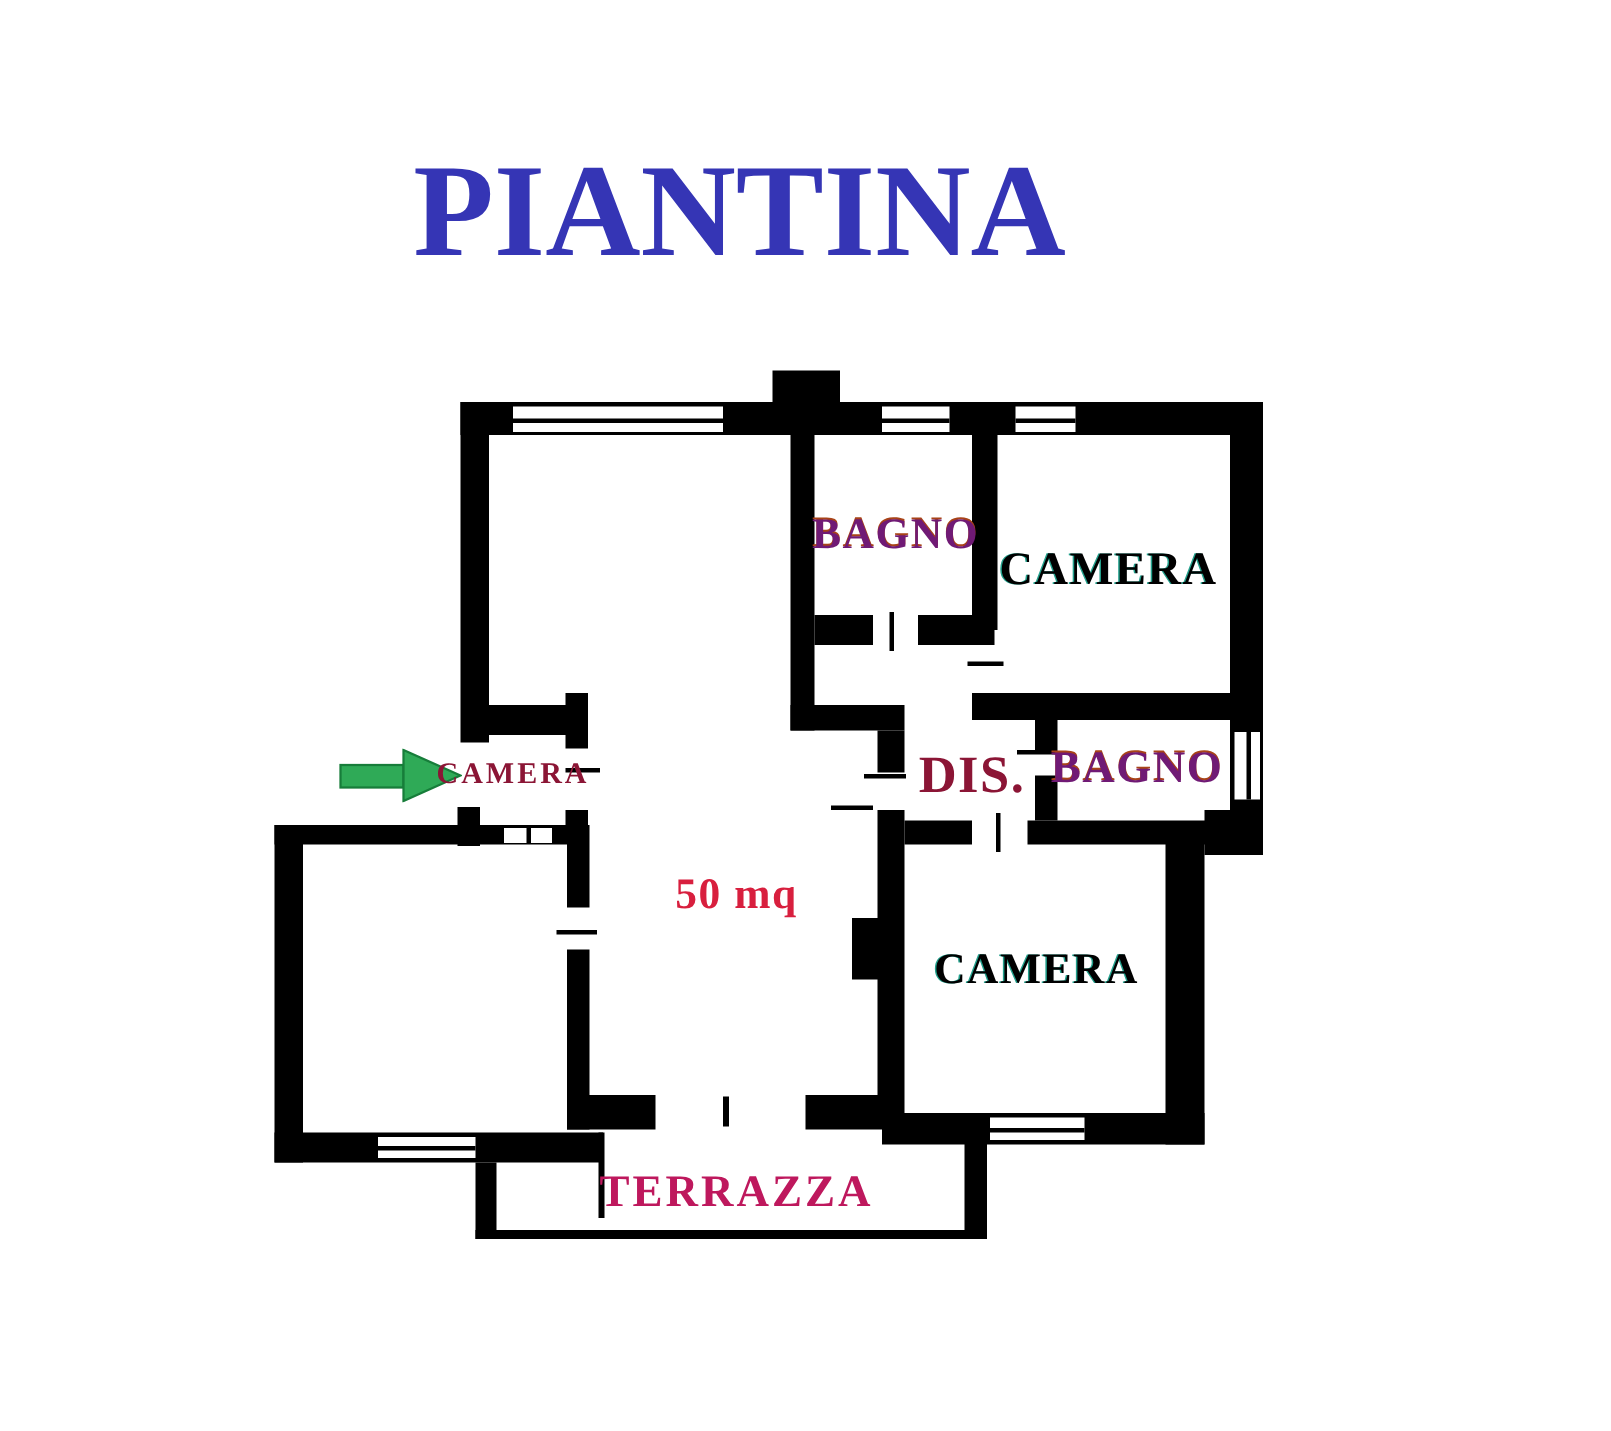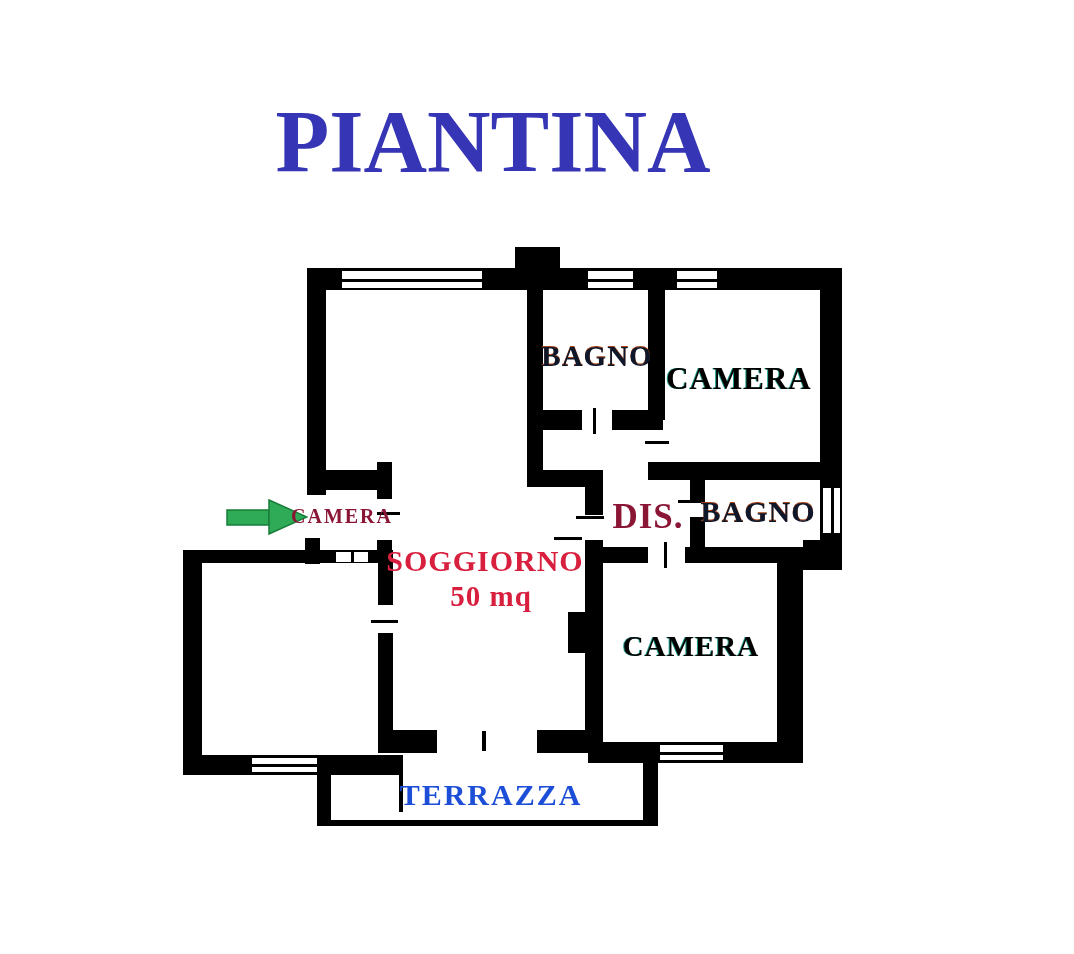--- a/index.html
+++ b/index.html
@@ -10,22 +10,22 @@
   .wall{position:absolute;background:#000000;}
   .win{position:absolute;background:#ffffff;}
   .win .pane-line-h{position:absolute;left:0;right:0;top:50%;height:3px;margin-top:-1px;background:#000;}
   .win .pane-line-v{position:absolute;top:0;bottom:0;left:50%;width:3px;margin-left:-1px;background:#000;}
   .leaf{position:absolute;background:#000000;}
   .room-label{
     position:absolute;transform:translateX(-50%);
     font-weight:bold;white-space:nowrap;letter-spacing:1px;line-height:1;
   }
   .lbl-soggiorno,.lbl-cucina,.lbl-40mq{color:#d81f3e;}
-  .lbl-terrazza{color:#1d4ed8;}
-  .lbl-bagno{color:#0f172a;text-shadow:0 -1px 0 #a84318;font-family:Liberation Serif, serif;}
+  .lbl-terrazza{color:#be185d;}
+  .lbl-bagno{color:#701a75;text-shadow:0 -1px 0 #a84318;font-family:Liberation Serif, serif;}
   .lbl-camera{color:#000000;text-shadow:-1px 0 0 #23a08c;}
   .lbl-dark{color:#8b1535;}
   .title{
     position:absolute;left:493px;top:98px;transform:translateX(-50%);
     font-size:88px;font-weight:bold;color:#3535b5;letter-spacing:0px;line-height:1;white-space:nowrap;
   }
 </style>
 </head>
 <body>
 
@@ -99,21 +99,20 @@
     </div>
   <div class="win" style="left:336px;top:552px;width:32px;height:10px;">
       <div class="pane-line-v"></div>
     </div>
 
   <svg style="position:absolute;left:226px;top:499px;" width="82" height="36" viewBox="0 0 82 36">
     <rect x="1" y="11" width="42" height="15" fill="#2faa57" stroke="#177d3a" stroke-width="1.5"></rect>
     <polygon points="43,1 81,18 43,35" fill="#2faa57" stroke="#177d3a" stroke-width="1.5"></polygon>
   </svg>
 
-  <div class="room-label lbl-soggiorno" style="left:485px;top:546px;font-size:30px;">SOGGIORNO</div>
   <div class="room-label lbl-40mq" style="left:491px;top:582px;font-size:29px;">50 mq</div>
   <div class="room-label lbl-dark" style="left:342px;top:506px;font-size:20px;letter-spacing:2px;">CAMERA</div>
   <div class="room-label lbl-dark" style="left:648px;top:499px;font-size:35px;">DIS.</div>
   <div class="room-label lbl-bagno" style="left:597px;top:342px;font-size:29px;">BAGNO</div>
   <div class="room-label lbl-bagno" style="left:758px;top:497px;font-size:30px;">BAGNO</div>
   <div class="room-label lbl-camera" style="left:739px;top:363px;font-size:31px;">CAMERA</div>
   <div class="room-label lbl-camera" style="left:691px;top:632px;font-size:29px;">CAMERA</div>
   <div class="room-label lbl-terrazza" style="left:491px;top:780px;font-size:30px;letter-spacing:2px;">TERRAZZA</div>
 
 </div>

